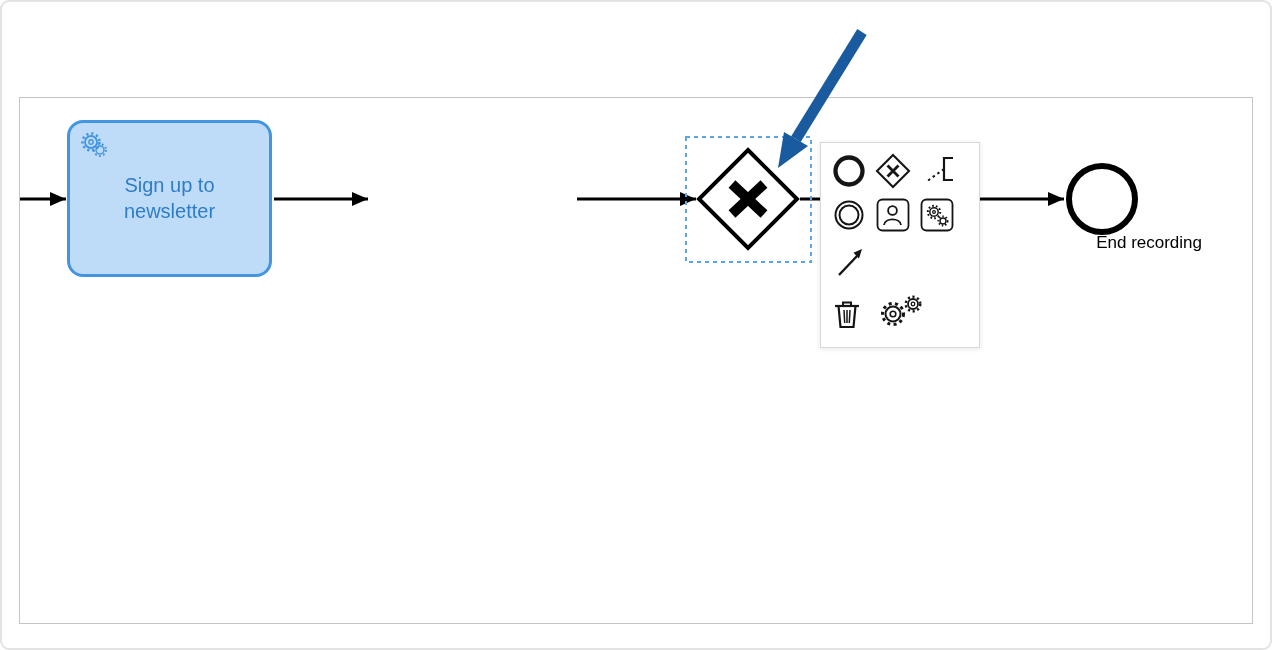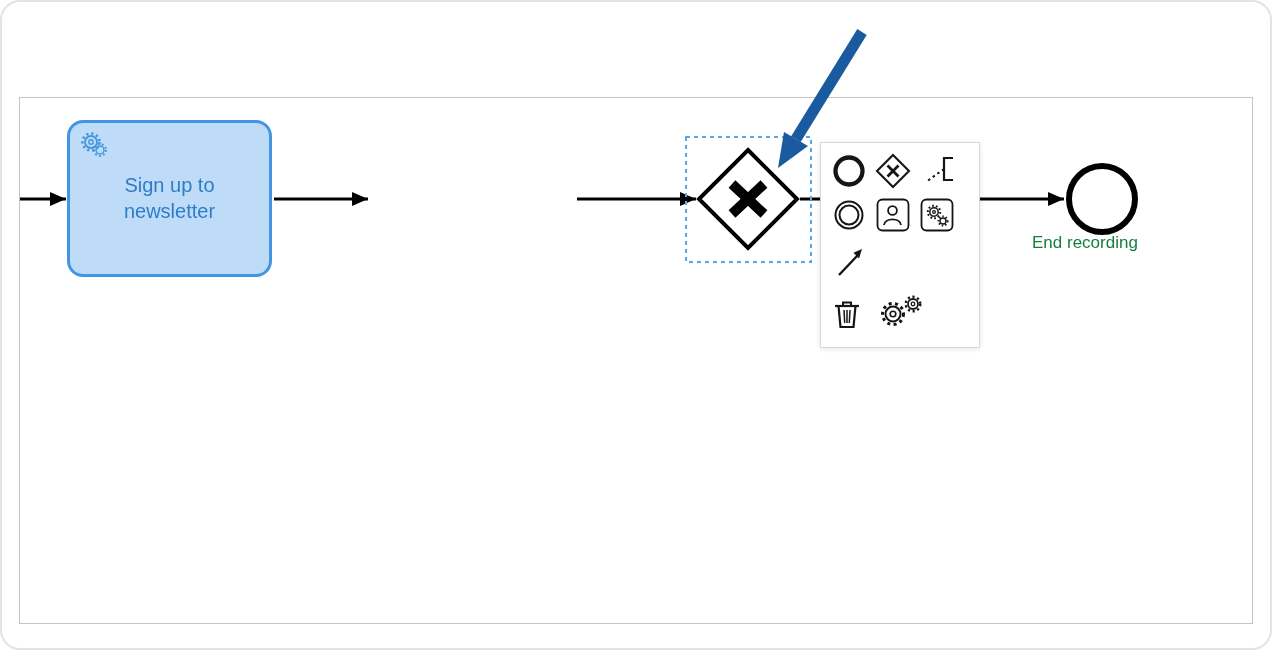--- a/index.html
+++ b/index.html
@@ -11,21 +11,21 @@
     --flow:#000000;
   }
   *{box-sizing:border-box;}
   html,body{margin:0;padding:0;background:#ffffff;}
   body{
     width:1272px;height:650px;position:relative;overflow:hidden;
     font-family:"Liberation Sans","DejaVu Sans",sans-serif;
   }
   .frame{
     position:absolute;inset:0;
-    border:2px solid #e3e3e3;border-radius:20px;background:#ffffff;
+    border:2px solid #e3e3e3;border-radius:9px;background:#ffffff;
     overflow:hidden;
   }
   .canvas{
     position:absolute;left:17px;top:95px;right:17px;bottom:24px;
     border:1px solid #c4c4c4;background:#ffffff;
   }
   .layer{position:absolute;left:0;top:0;pointer-events:none;}
   .flow{stroke:var(--flow);stroke-width:3;fill:none;}
   .gateway{fill:#ffffff;stroke:#000000;stroke-width:4;}
   .gateway-x{stroke:#000000;stroke-width:10;fill:none;}
@@ -40,22 +40,22 @@
     border-radius:16px;
     display:flex;align-items:center;justify-content:center;
   }
   .task-label{
     color:var(--task-text);font-size:20px;line-height:1.28;text-align:center;
     padding:0 22px;
   }
   .task-marker{position:absolute;left:8px;top:6px;width:30px;height:30px;}
   .gear-blue{stroke:var(--task-stroke);}
   .end-label{
-    position:absolute;left:1030px;top:231px;width:170px;text-align:left;
-    color:#15803d;font-size:17px;
+    position:absolute;left:1030px;top:231px;width:170px;text-align:right;
+    color:#000000;font-size:17px;
   }
   .context-pad{
     position:absolute;left:818px;top:140px;width:160px;height:206px;
     background:#ffffff;border:1px solid #d9d9d9;
     box-shadow:0 1px 5px rgba(0,0,0,0.10);
   }
   .pad-item{
     position:absolute;width:40px;height:40px;
     display:flex;align-items:center;justify-content:center;cursor:pointer;
   }

